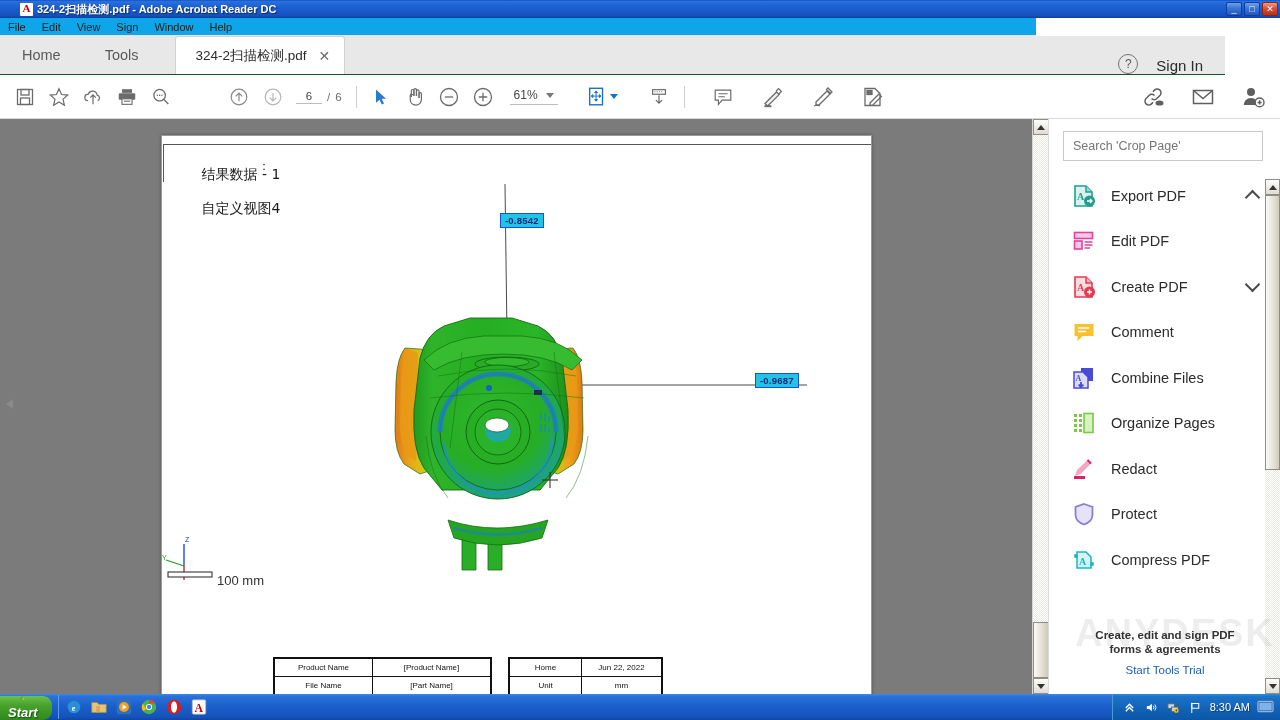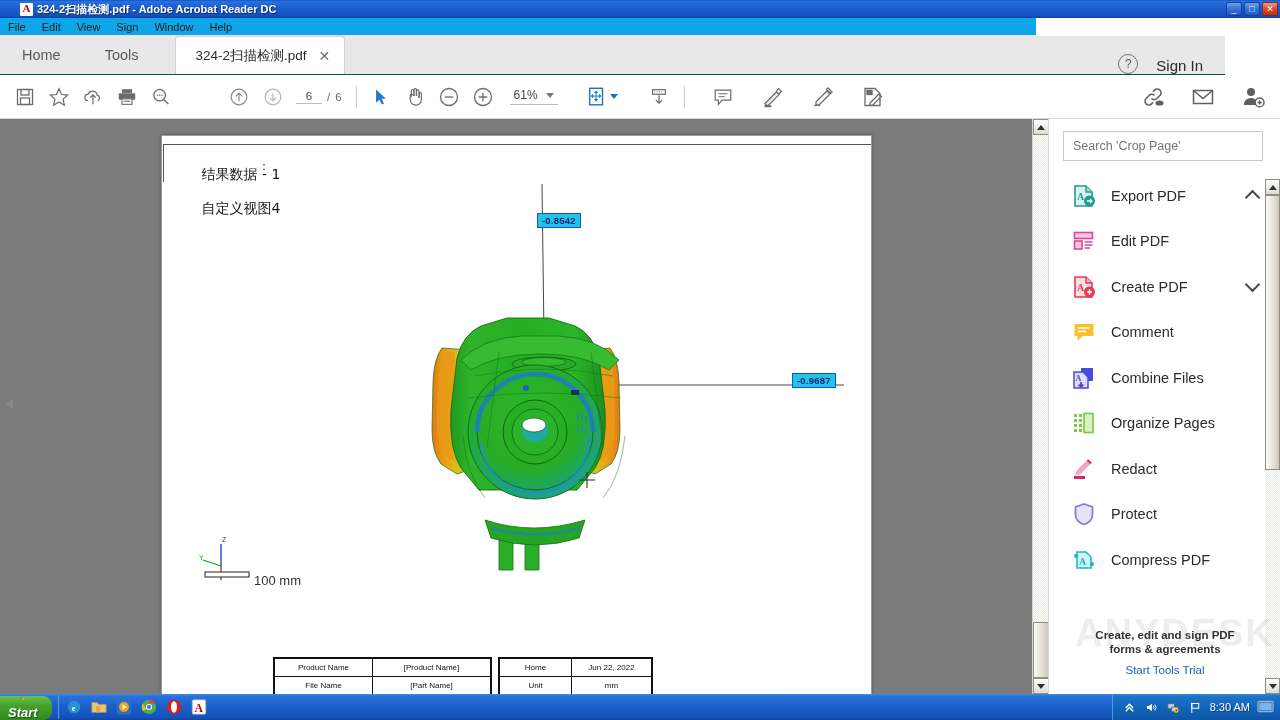--- a/index.html
+++ b/index.html
@@ -119,36 +119,36 @@
   .page-title {
     position: absolute; left: 4px; top: 14px;
     font-size: 14px; color: #1a1a1a; white-space: pre;
     font-family: "DejaVu Sans", sans-serif;
   }
   .page-colon { position: absolute; left: 96px; top: 22px; font-size: 12px; color: #1a1a1a; }
   .page-border-l { position: absolute; left: 1px; top: 8px; width: 1px; height: 38px; background: #555; }
   .page-border-t { position: absolute; left: 1px; top: 8px; width: 709px; height: 1px; background: #555; }
 
   
-  .model-wrap { position: absolute; left: 0; top: 0; width: 702px; height: 562px; margin-left: 37px; }
+  .model-wrap { position: absolute; left: 0; top: 0; width: 702px; height: 562px; }
   .callout {
     position: absolute; background: #22c3e6; border: 1.5px solid #1453d8;
     color: #0a2a7a; font-size: 9.5px; font-weight: bold;
     padding: 1px 4px; letter-spacing: .2px;
     font-family: "Liberation Sans", sans-serif;
   }
   .scalebar-lbl {
     position: absolute; font-size: 13px; color: #333;
     font-family: "Liberation Sans", sans-serif;
   }
 
   
   .doctable {
     position: absolute; left: 111px; top: 521px;
-    display: flex; gap: 6px;
+    display: flex; gap: 16px;
   }
   .tblgrp { border: 1.2px solid #111; border-collapse: collapse; }
   .tblgrp table { border-collapse: collapse; }
   .tblgrp td {
     border: .8px solid #111; font-size: 8px; color: #111;
     text-align: center; padding: 3px 0; font-family: "Liberation Sans", sans-serif;
     height: 18px;
   }
   .c-lab { width: 98px; } .c-val { width: 118px; }
   .c-lab2 { width: 72px; } .c-val2 { width: 80px; }

